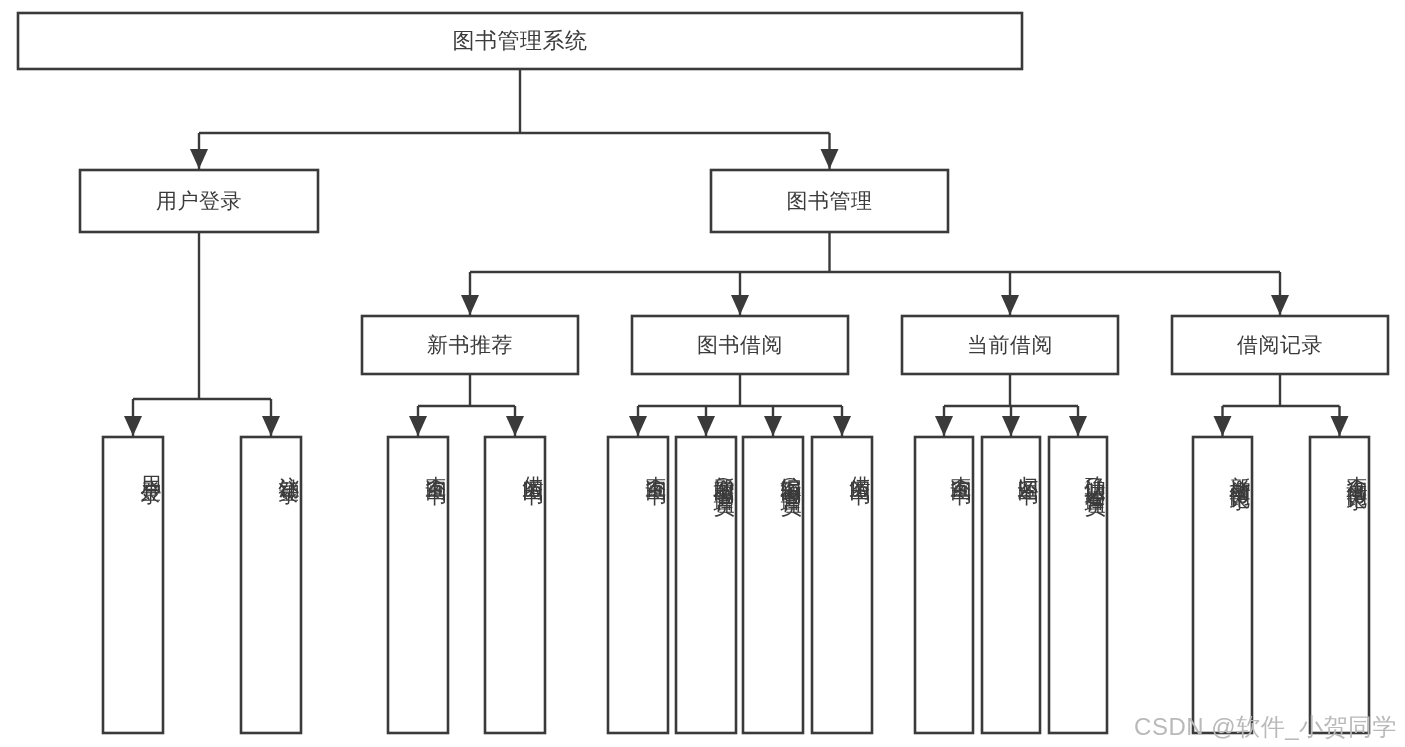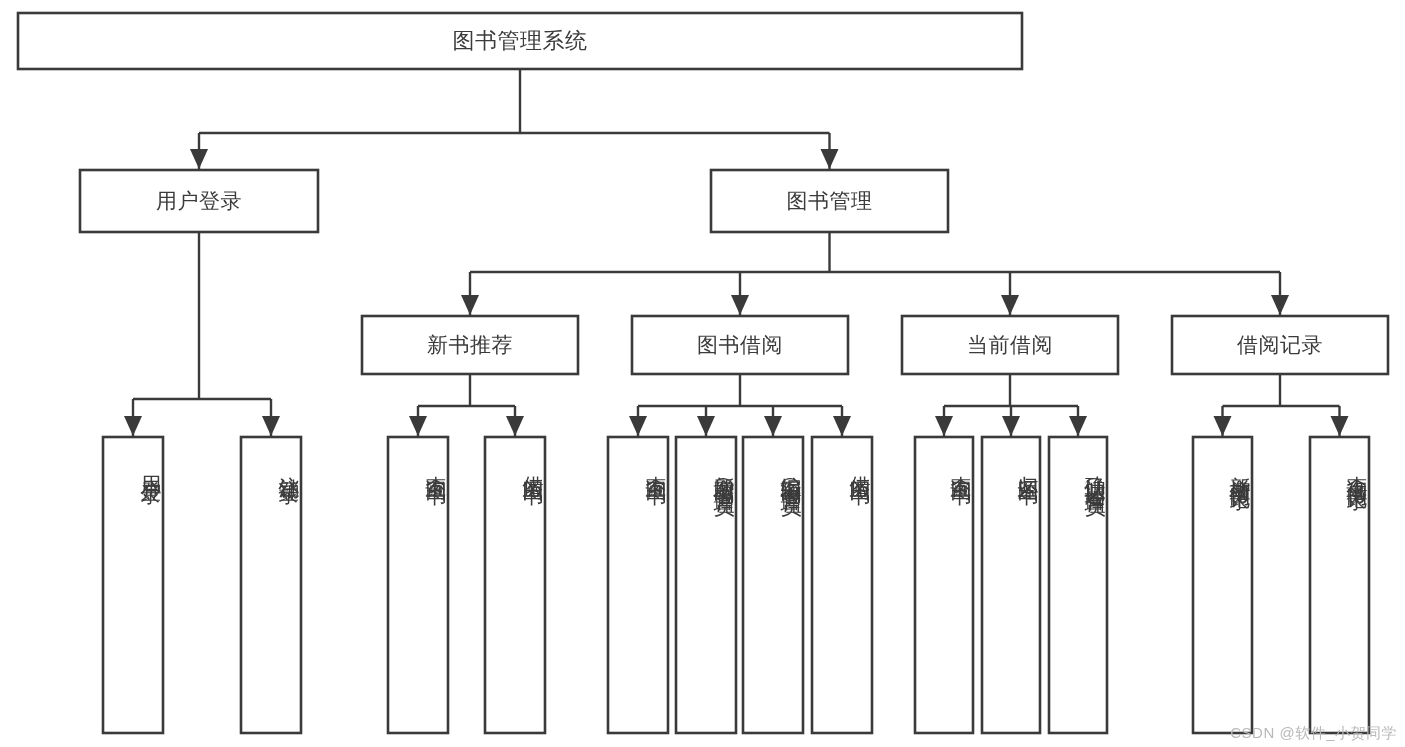--- a/index.html
+++ b/index.html
@@ -64,21 +64,21 @@
     white-space: nowrap;
     text-align: start;
     pointer-events: none;
   }
   #watermark {
     position: absolute;
     right: 8px;
     bottom: 4px;
     color: #b9b9b9;
     font-family: "Liberation Sans", "DejaVu Sans", sans-serif;
-    font-size: 15px;
+    font-size: 24px;
     letter-spacing: 0.5px;
     white-space: nowrap;
   }
 </style>
 </head>
 <body>
 
 <div id="diagram-root">
   <svg class="diagram-canvas" viewBox="0 0 1405 747">
     <g id="connector-layer">

